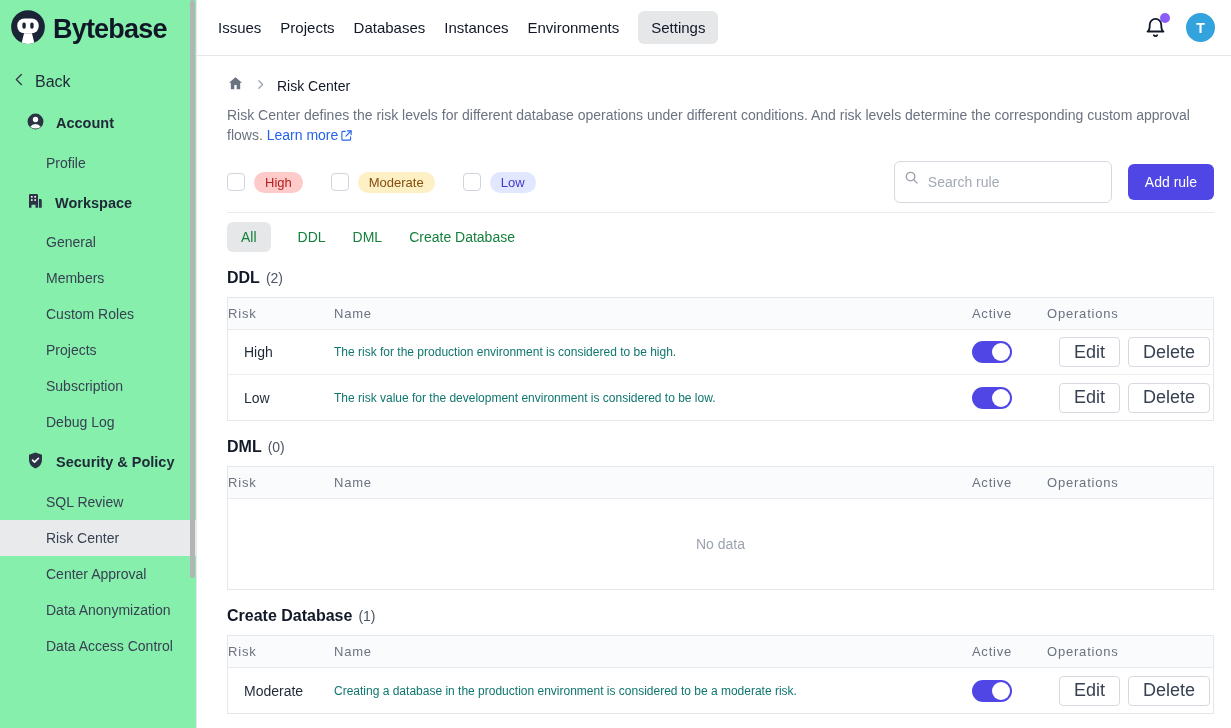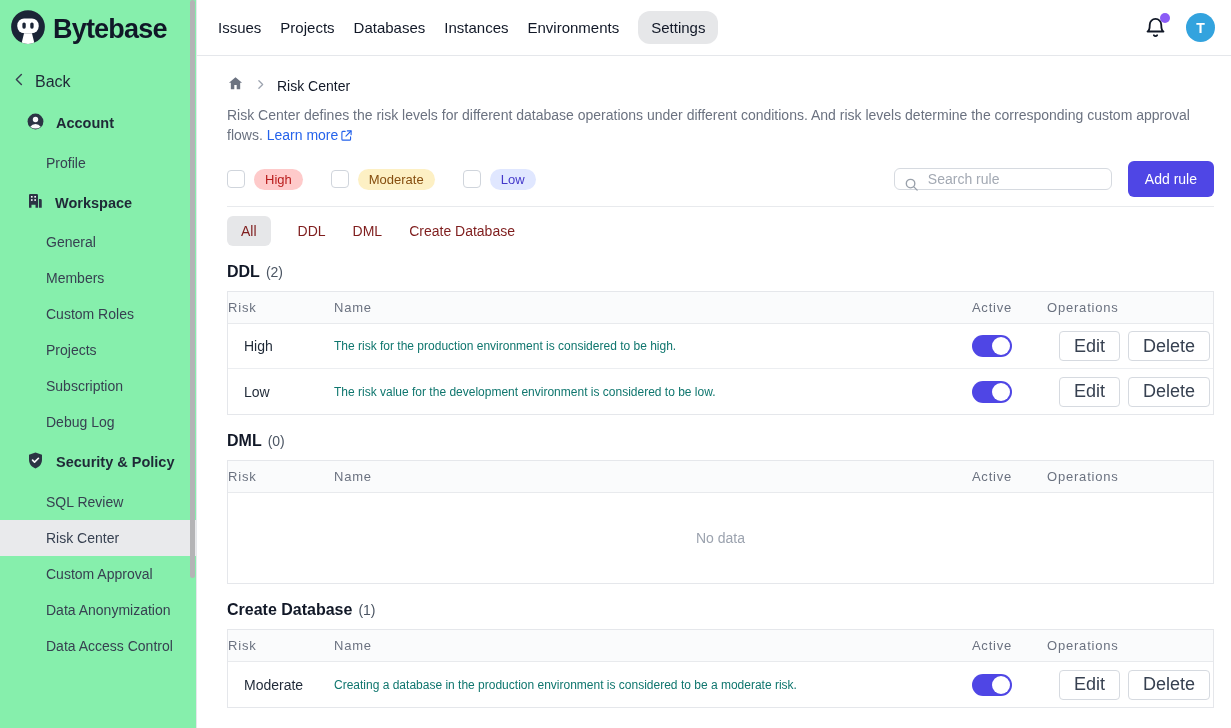--- a/index.html
+++ b/index.html
@@ -18,21 +18,21 @@
   .back-row { display:flex; align-items:center; gap:8px; padding:14px 16px 10px 12px; font-size:16px; color:#1f2937; cursor:pointer; }
   .group-header { display:flex; align-items:center; gap:11px; padding:11px 16px 11px 26px; font-size:14.5px; font-weight:600; color:#1f2937; }
   .nav-item { padding:10px 16px 10px 46px; font-size:14px; color:#374151; cursor:pointer; }
   .nav-item.active { background:#e9eaec; }
   .sb-thumb { position:absolute; top:0; right:1px; width:5px; height:578px; background:#b4b4b6; border-radius:3px; }
   
   .main { flex:1; display:flex; flex-direction:column; height:728px; overflow:hidden; }
   .topnav { height:56px; min-height:56px; display:flex; align-items:center; padding:0 16px 0 21px; border-bottom:1px solid #e5e7eb; }
   .topnav-items { display:flex; align-items:center; gap:19px; }
   .topnav-item { font-size:15px; color:#111827; padding:8px 0; cursor:pointer; }
-  .topnav-item.active { background:#e6e7e9; border-radius:12px; padding:8px 13px; }
+  .topnav-item.active { background:#e6e7e9; border-radius:6px; padding:8px 13px; }
   .topnav-right { margin-left:auto; display:flex; align-items:center; gap:18px; }
   .bell-wrap { position:relative; width:24px; height:24px; cursor:pointer; }
   .bell-dot { position:absolute; top:-3px; right:-2px; width:10px; height:10px; border-radius:50%; background:#8b5cf6; }
   .avatar { width:29px; height:29px; border-radius:50%; background:#33a3de; color:#fff; font-size:14px; font-weight:600;
             display:flex; align-items:center; justify-content:center; cursor:pointer; }
   .content { padding:0 17px 20px 30px; flex:1; overflow:hidden; }
   .breadcrumb { display:flex; align-items:center; gap:10px; margin-top:19px; }
   .breadcrumb-current { font-size:14px; font-weight:500; color:#111827; }
   .desc { margin-top:9px; font-size:14px; line-height:20px; color:#6b7280; max-width:990px; }
   .learn-more { color:#2563eb; text-decoration:none; cursor:pointer; white-space:nowrap; }
@@ -40,31 +40,31 @@
   .filter-row { margin-top:16px; display:flex; align-items:center; }
   .filter-item { display:flex; align-items:center; gap:9px; margin-right:28px; }
   .checkbox { width:18px; height:18px; border:1.5px solid #d0d5dc; border-radius:4px; background:#fff; cursor:pointer; }
   .badge { font-size:13px; padding:3px 11px; border-radius:999px; }
   .badge-high { background:#fecaca; color:#b91c1c; }
   .badge-moderate { background:#fdf0c4; color:#854d0e; }
   .badge-low { background:#e0e7ff; color:#4338ca; }
   .filter-right { margin-left:auto; display:flex; align-items:center; gap:16px; }
   .search-box { position:relative; }
   .search-box input {
-    width:218px; height:22px; border:1px solid #d6dae0; border-radius:6px; padding:0 10px 0 33px;
+    width:218px; height:42px; border:1px solid #d6dae0; border-radius:6px; padding:0 10px 0 33px;
     font-size:14px; color:#111827; background:#fff; outline:none; font-family:"Liberation Sans",sans-serif;
   }
   .search-box input::placeholder { color:#a3a9b3; }
   .search-icon { position:absolute; left:10px; top:9px; }
   .btn-primary { height:36px; padding:0 17px; background:#4f46e5; color:#fff; border:none; border-radius:6px;
                  font-size:14px; cursor:pointer; font-family:"Liberation Sans",sans-serif; }
   .filter-divider { margin-top:9px; border-bottom:1px solid #e8eaed; }
   
   .tabs { margin-top:9px; display:flex; align-items:center; gap:27px; }
-  .tab { font-size:14px; color:#7f1d1d; padding:7px 0; cursor:pointer; }
+  .tab { font-size:14px; color:#15803d; padding:7px 0; cursor:pointer; }
   .tab.active { background:#e6e7e9; border-radius:6px; padding:7px 14px; }
   
   .section-heading { display:flex; align-items:baseline; gap:6px; margin-top:17px; }
   .section-title { font-size:16px; font-weight:700; color:#111827; }
   .section-count { font-size:14px; color:#4b5563; }
   .rule-table { margin-top:10px; border:1px solid #e5e7eb; }
   .t-row { display:grid; grid-template-columns:106px 1fr 110px 166px; align-items:center; }
   .t-head { background:#fafbfc; border-bottom:1px solid #e8eaed; }
   .t-head .cell { font-size:13px; font-weight:500; letter-spacing:0.8px; color:#6b7280; padding:8px 0; }
   .t-body-row { border-bottom:1px solid #eceef1; height:45px; }
@@ -152,21 +152,21 @@
       <span>
         <svg width="19" height="19" viewBox="0 0 24 24">
             <path fill="#2b3444" d="M12 1.8l8.2 3v6.4c0 5-3.4 9.5-8.2 10.8C7.2 20.7 3.8 16.2 3.8 11.2V4.8l8.2-3z"></path>
             <path d="M8.3 11.6l2.5 2.5 4.9-4.9" fill="none" stroke="#f8f9fa" stroke-width="2.1" stroke-linecap="round" stroke-linejoin="round"></path>
           </svg>
       </span>
       <span>Security &amp; Policy</span>
     </div>
     <div class="nav-item">SQL Review</div>
     <div class="nav-item active">Risk Center</div>
-    <div class="nav-item">Custom Approval</div>
+    <div class="nav-item">Center Approval</div>
     <div class="nav-item">Data Anonymization</div>
     <div class="nav-item">Data Access Control</div>
   </nav>
 
   <div class="sb-thumb"></div>
 </aside>
 
 <div class="main">
 
   <header class="topnav">

